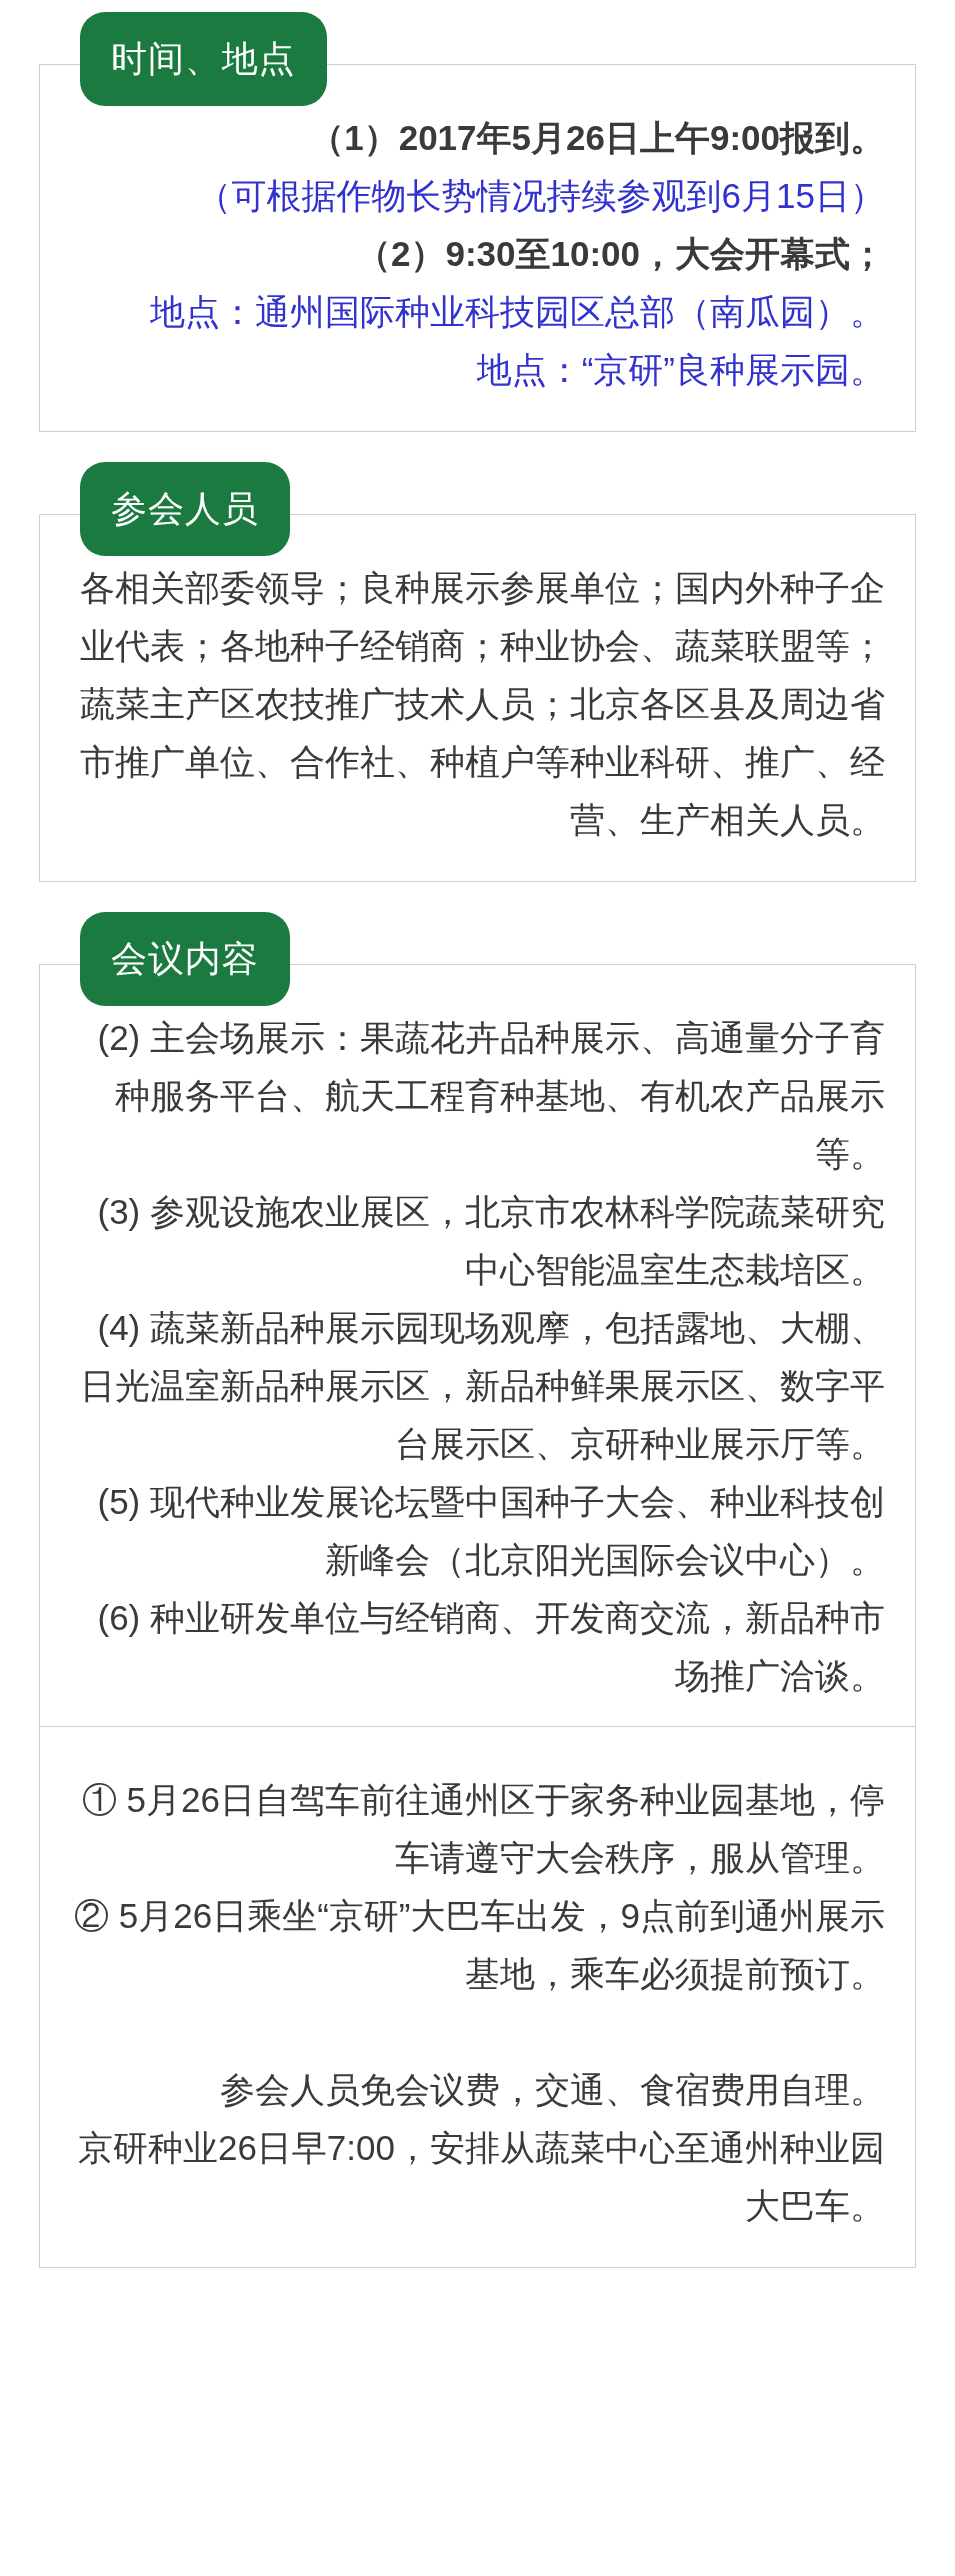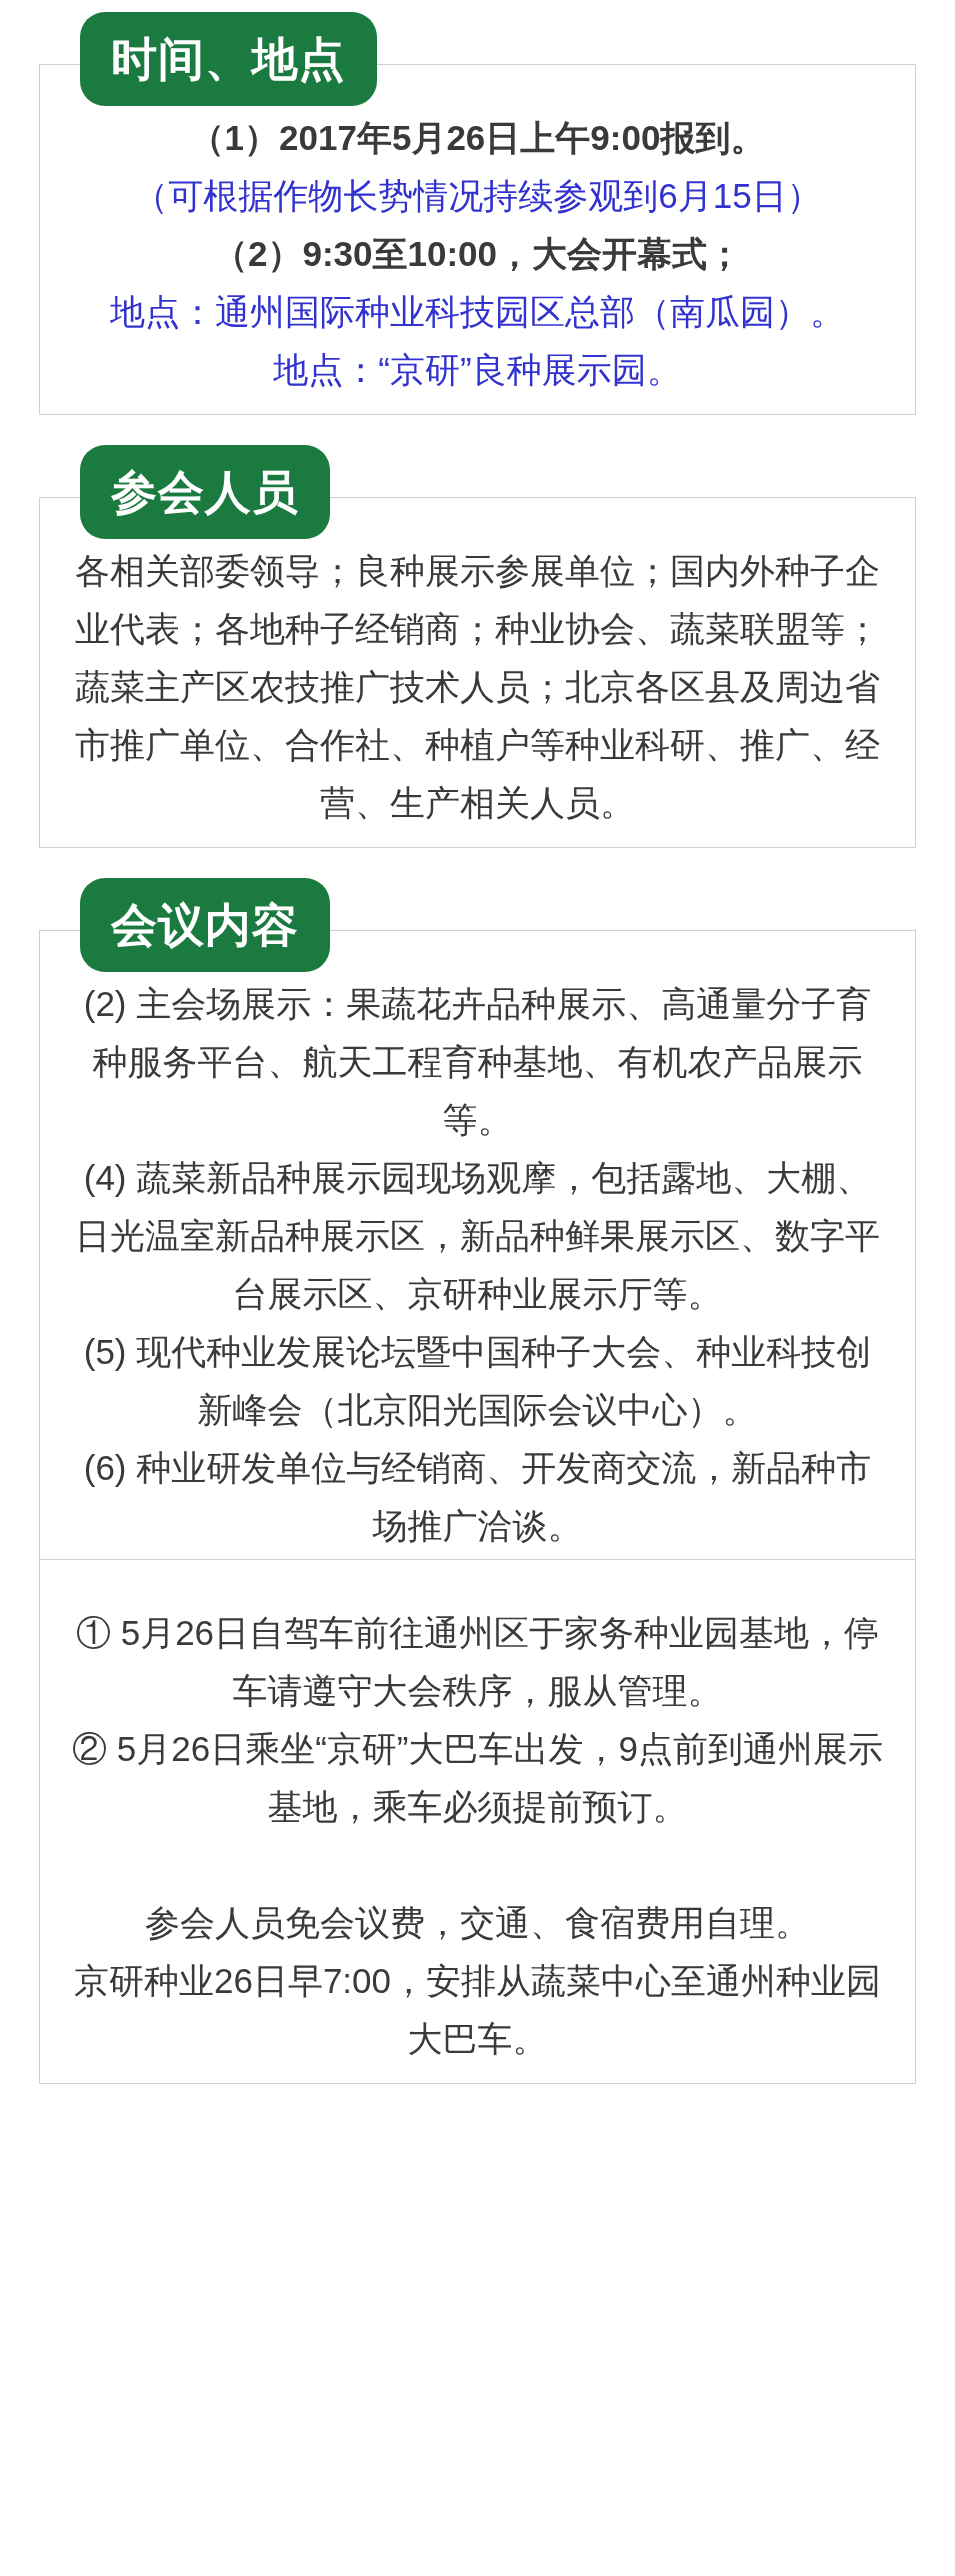--- a/index.html
+++ b/index.html
@@ -19,38 +19,38 @@
   .badge {
     display: inline-block;
     position: relative;
     z-index: 2;
     margin-left: 80px;
     height: 94px;
     line-height: 94px;
     padding: 0 31px;
     background: #1b7a40;
     color: #ffffff;
-    font-size: 46px;
-    font-weight: bold;
+    font-size: 36px;
+    font-weight: normal;
     border-radius: 25px;
     letter-spacing: 0.9px;
   }
 
   .card {
     position: relative;
     z-index: 1;
     margin: -42px 39px 0 39px;
     background: #ffffff;
     border: 1.8px solid #ccd0d4;
-    padding: 44px 30px 15px 30px;
+    padding: 44px 30px 32px 30px;
     box-sizing: border-box;
     font-size: 35px;
     line-height: 58px;
     color: #3a3a3a;
-    text-align: center;
+    text-align: right;
     word-break: break-all;
   }
   .card p { margin: 0; padding: 0; }
 
   .bold-text { font-weight: bold; color: #3a3a3a; }
   .blue-text { font-weight: normal; color: #3232cf; }
   .spacer-line { height: 58px; }
 </style>
 </head>
 <body>
@@ -70,20 +70,21 @@
   <span class="badge">参会人员</span>
   <div class="card">
     <p>各相关部委领导；良种展示参展单位；国内外种子企业代表；各地种子经销商；种业协会、蔬菜联盟等；蔬菜主产区农技推广技术人员；北京各区县及周边省市推广单位、合作社、种植户等种业科研、推广、经营、生产相关人员。</p>
   </div>
 </div>
 
 <div class="section">
   <span class="badge">会议内容</span>
   <div class="card">
     <p>(2) 主会场展示：果蔬花卉品种展示、高通量分子育种服务平台、航天工程育种基地、有机农产品展示等。</p>
+    <p>(3) 参观设施农业展区，北京市农林科学院蔬菜研究中心智能温室生态栽培区。</p>
     <p>(4) 蔬菜新品种展示园现场观摩，包括露地、大棚、日光温室新品种展示区，新品种鲜果展示区、数字平台展示区、京研种业展示厅等。</p>
     <p>(5) 现代种业发展论坛暨中国种子大会、种业科技创新峰会（北京阳光国际会议中心）。</p>
     <p>(6) 种业研发单位与经销商、开发商交流，新品种市场推广洽谈。</p>
   </div>
 </div>
 
 <div class="section">
   <div class="card">
     <p>① 5月26日自驾车前往通州区于家务种业园基地，停车请遵守大会秩序，服从管理。</p>
     <p>② 5月26日乘坐“京研”大巴车出发，9点前到通州展示基地，乘车必须提前预订。</p>

